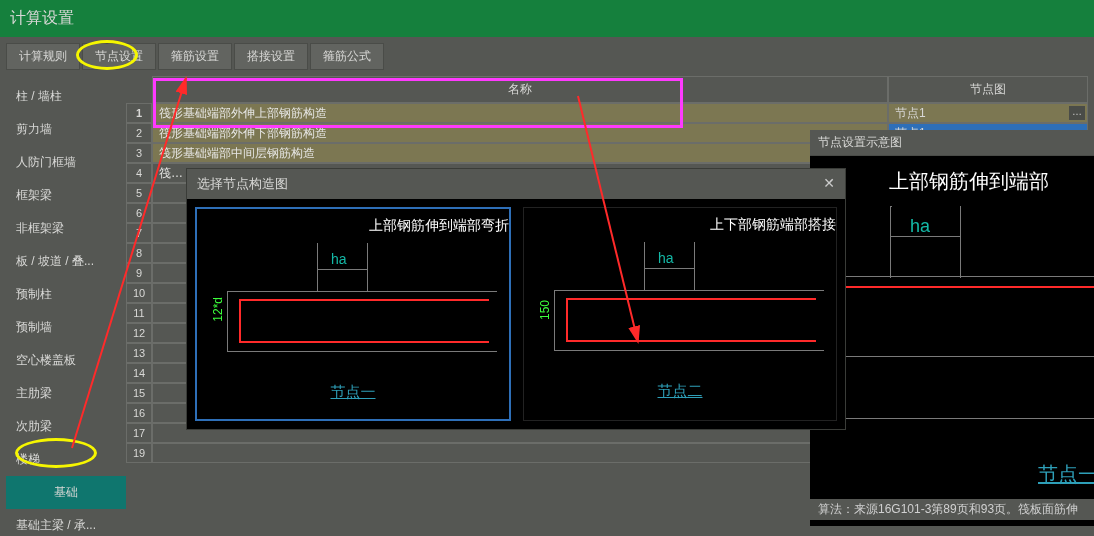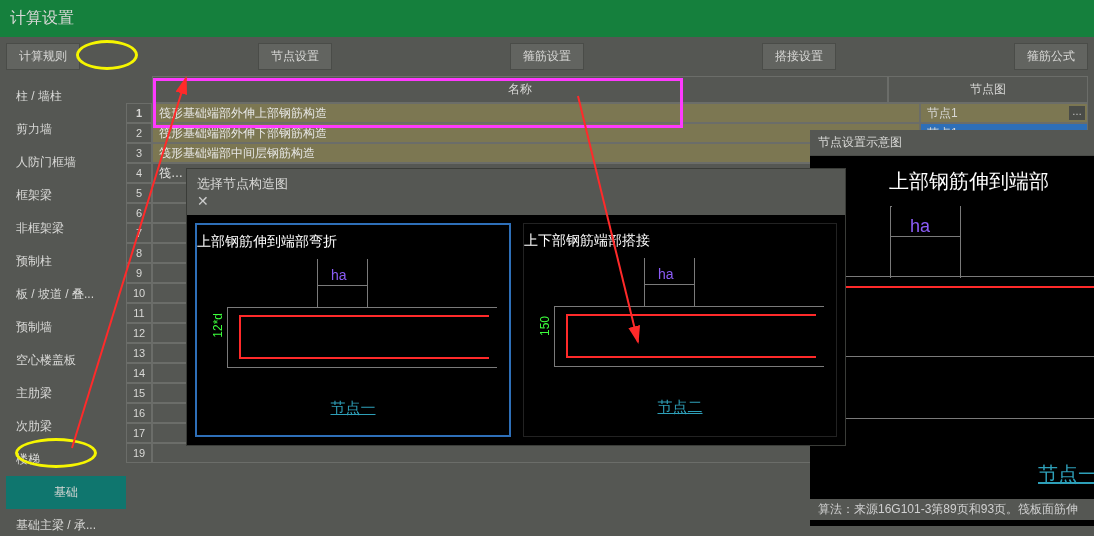--- a/index.html
+++ b/index.html
@@ -15,21 +15,20 @@
 }
 .window-title {
   padding: 8px 10px;
   font-size: 16px;
   background: #15803d;
 }
 .tabs-row {
   display: flex;
   padding: 6px 6px 2px;
   gap: 2px;
-  justify-content: space-between;
 }
 .tab {
   padding: 4px 12px;
   background: #626460;
   border: 1px solid #4a4c48;
   cursor: pointer;
   font-size: 12px;
 }
 .content-area {
   display: flex;
@@ -92,21 +91,21 @@
 }
 .cell-name {
   flex: 1;
   padding: 0 6px;
   border: 1px solid #6b6d69;
   line-height: 18px;
   font-size: 12px;
   color: #e6e6e4;
 }
 .cell-node {
-  width: 168px;
+  width: 200px;
   padding: 0 6px;
   border: 1px solid #6b6d69;
   line-height: 18px;
   font-size: 12px;
   position: relative;
 }
 .row.r0 .cell-name, .row.r2 .cell-name, .row.r0 .cell-node, .row.r2 .cell-node {
   background: #7c7752;
 }
 .row.r1 .cell-name, .row.r1 .cell-node {
@@ -160,21 +159,20 @@
   top: 168px;
   width: 660px;
   background: #555753;
   border: 1px solid #3a3c38;
 }
 .modal-title {
   display: flex;
   justify-content: space-between;
   padding: 6px 10px;
   font-size: 13px;
-  flex-direction: column;
 }
 .modal-close {
   cursor: pointer;
   font-size: 14px;
   color: #ccc;
 }
 .modal-body {
   background: #000;
   height: 230px;
   display: flex;
@@ -184,21 +182,21 @@
 .diag {
   flex: 1;
   border: 1px solid #222;
   position: relative;
   color: #fff;
 }
 .diag.active {
   border: 2px solid #2e6fb8;
 }
 .diag-title {
-  text-align: left;
+  text-align: right;
   padding: 8px 0 4px;
   font-size: 14px;
 }
 .diag-canvas {
   position: relative;
   width: 100%;
   height: 140px;
 }
 .diag-link {
   text-align: center;
@@ -224,21 +222,21 @@
   height: 2px;
   background: #ff2a2a;
 }
 .redline-v {
   position: absolute;
   width: 2px;
   background: #ff2a2a;
 }
 .ha-label {
   position: absolute;
-  color: #8b5cf6;
+  color: #14b8a6;
   font-size: 14px;
 }
 .green-label {
   position: absolute;
   color: #3cff3c;
   font-size: 14px;
   writing-mode: vertical-rl;
   transform: rotate(180deg);
 }
 
@@ -314,22 +312,22 @@
   <div class="tab">箍筋公式</div>
 </div>
 
 <div class="content-area">
   <div class="sidebar">
     <div class="sidebar-item">柱 / 墙柱</div>
     <div class="sidebar-item">剪力墙</div>
     <div class="sidebar-item">人防门框墙</div>
     <div class="sidebar-item">框架梁</div>
     <div class="sidebar-item">非框架梁</div>
+    <div class="sidebar-item">板 / 坡道 / 叠...</div>
     <div class="sidebar-item">预制柱</div>
-    <div class="sidebar-item">板 / 坡道 / 叠...</div>
     <div class="sidebar-item">预制墙</div>
     <div class="sidebar-item">空心楼盖板</div>
     <div class="sidebar-item">主肋梁</div>
     <div class="sidebar-item">次肋梁</div>
     <div class="sidebar-item">楼梯</div>
     <div class="sidebar-item sel">基础</div>
     <div class="sidebar-item">基础主梁 / 承...</div>
 
   </div>
 

